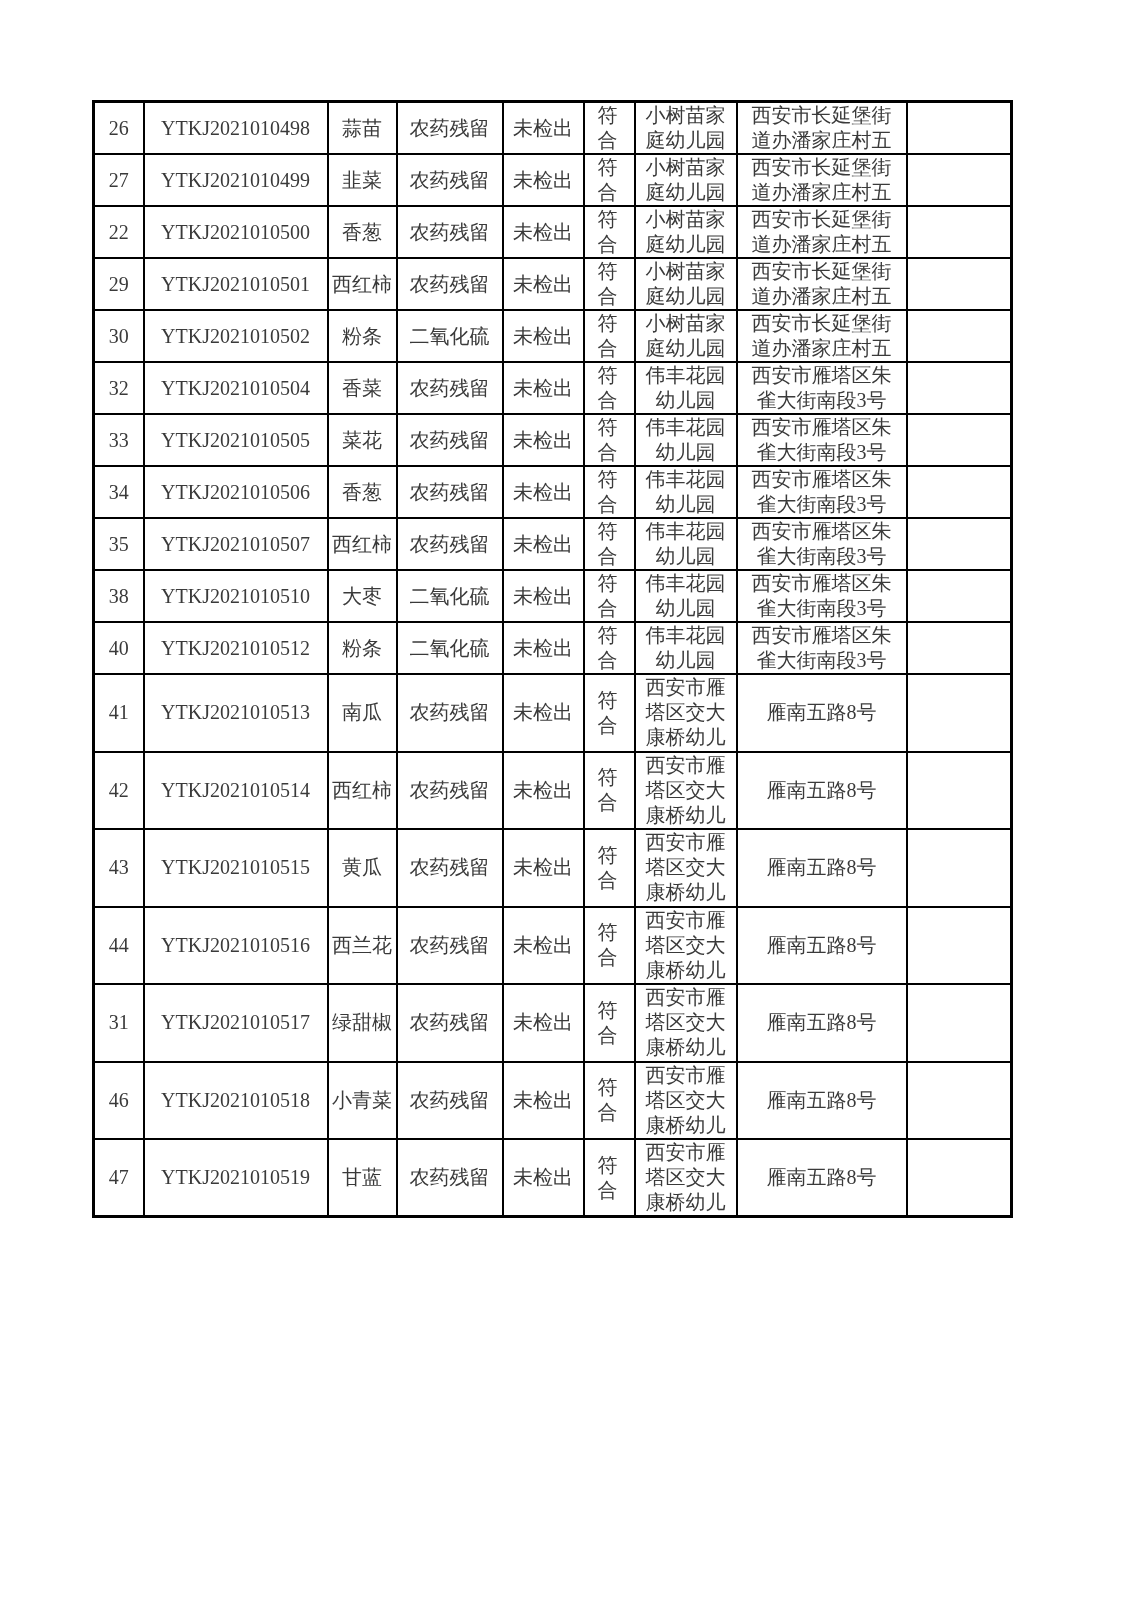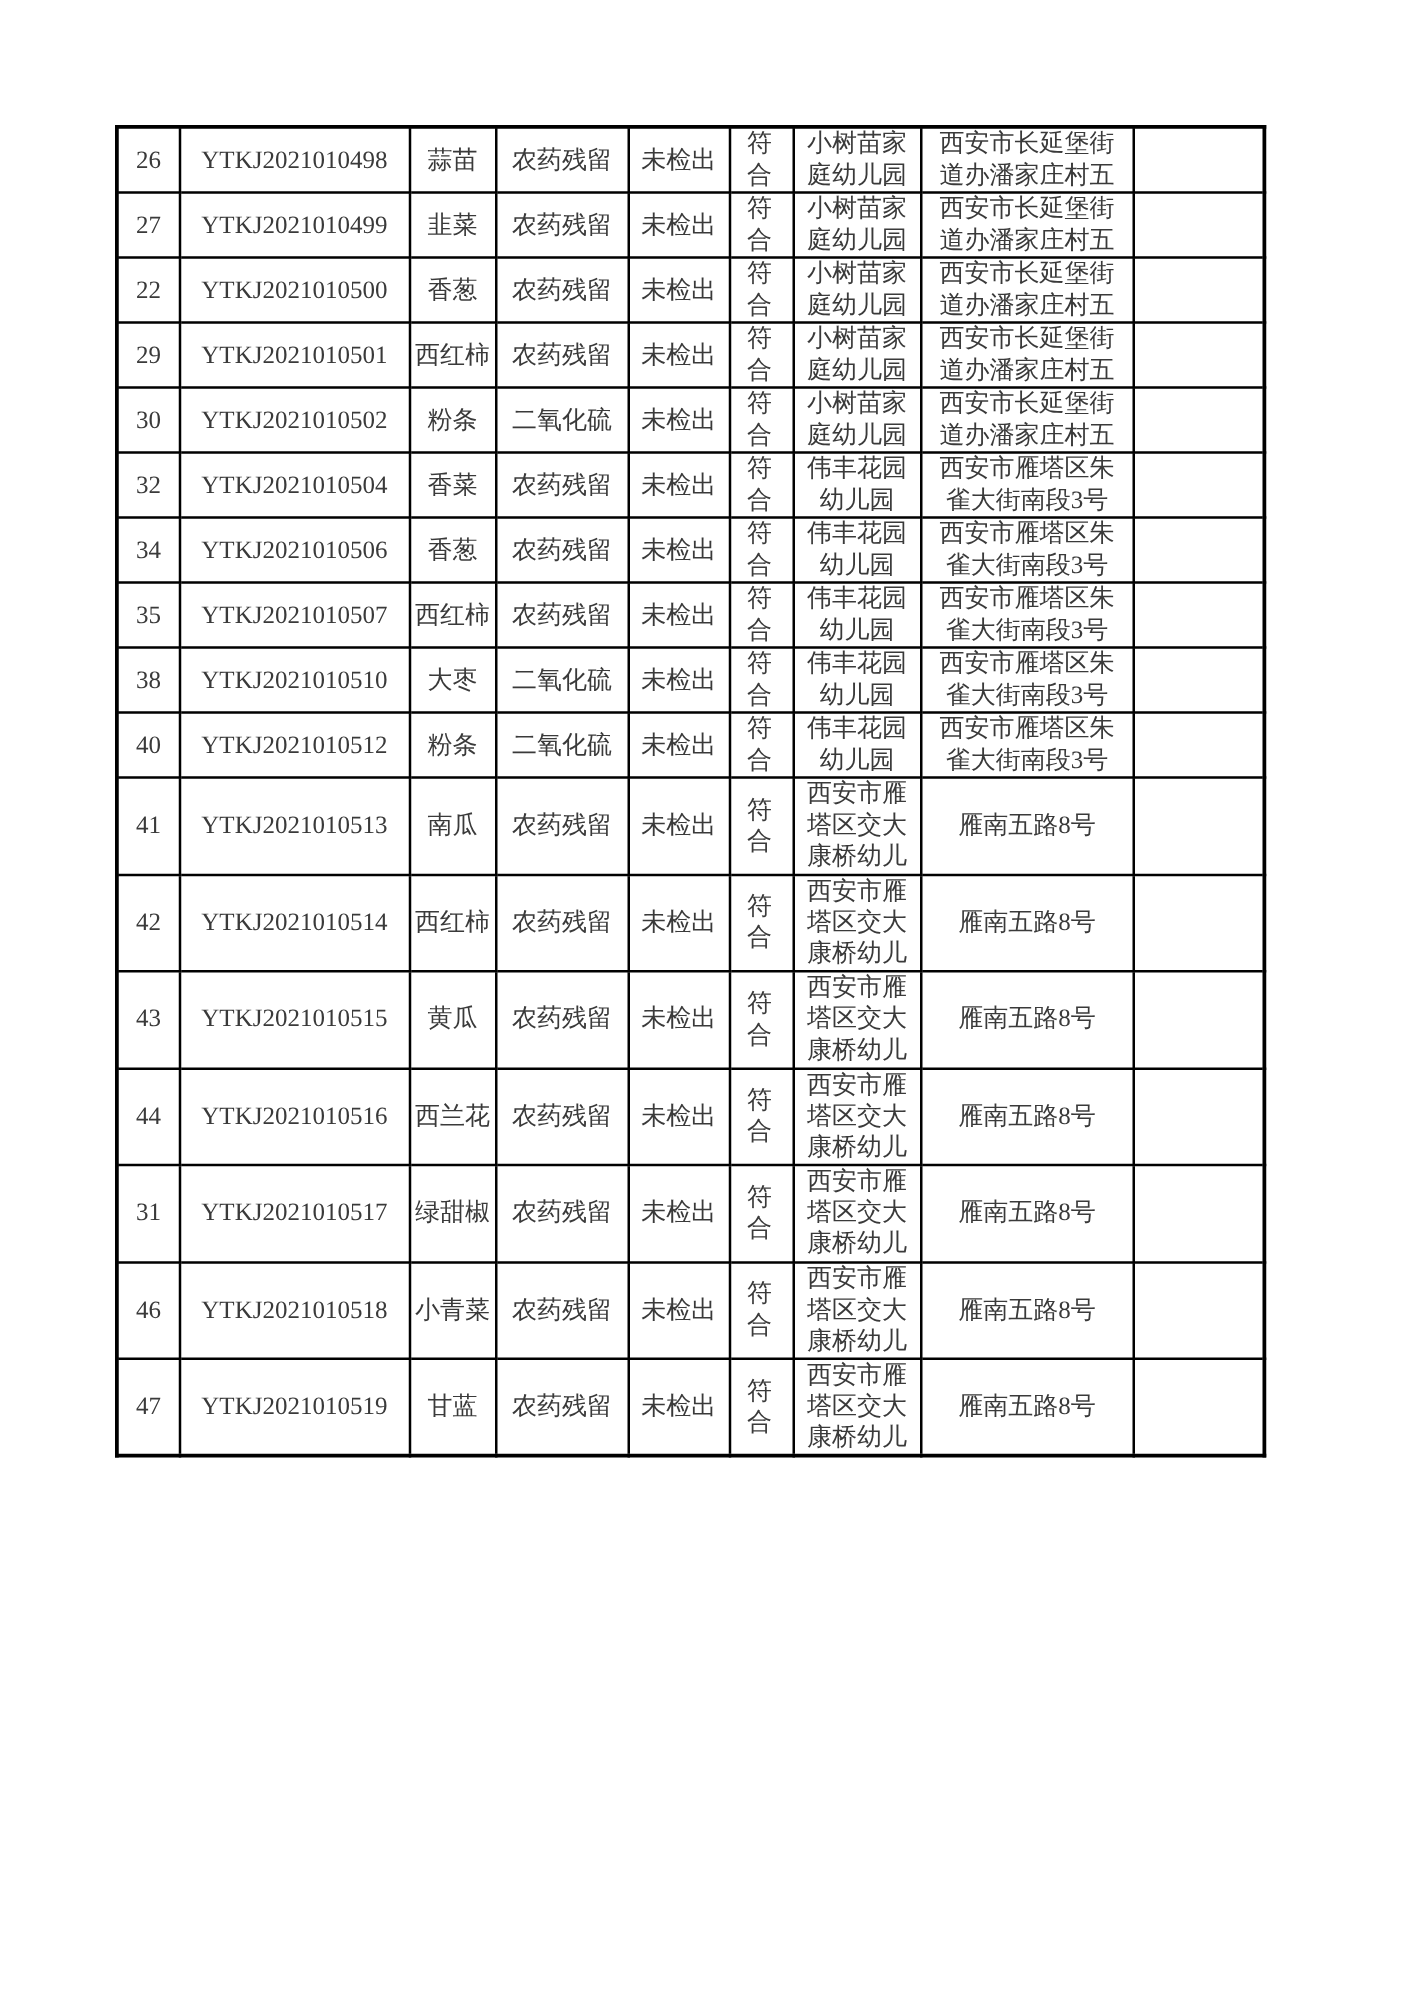--- a/index.html
+++ b/index.html
@@ -151,20 +151,33 @@
     <td class="c-item">农药残留</td>
     <td class="c-result">未检出</td>
     <td class="c-conclusion">符合</td>
     <td class="c-org">伟丰花园
 幼儿园</td>
     <td class="c-addr">西安市雁塔区朱
 雀大街南段3号</td>
     <td class="c-note"></td>
   </tr>
         <tr class="short">
+    <td class="c-no">33</td>
+    <td class="c-id">YTKJ2021010505</td>
+    <td class="c-name">菜花</td>
+    <td class="c-item">农药残留</td>
+    <td class="c-result">未检出</td>
+    <td class="c-conclusion">符合</td>
+    <td class="c-org">伟丰花园
+幼儿园</td>
+    <td class="c-addr">西安市雁塔区朱
+雀大街南段3号</td>
+    <td class="c-note"></td>
+  </tr>
+        <tr class="short">
     <td class="c-no">34</td>
     <td class="c-id">YTKJ2021010506</td>
     <td class="c-name">香葱</td>
     <td class="c-item">农药残留</td>
     <td class="c-result">未检出</td>
     <td class="c-conclusion">符合</td>
     <td class="c-org">伟丰花园
 幼儿园</td>
     <td class="c-addr">西安市雁塔区朱
 雀大街南段3号</td>

